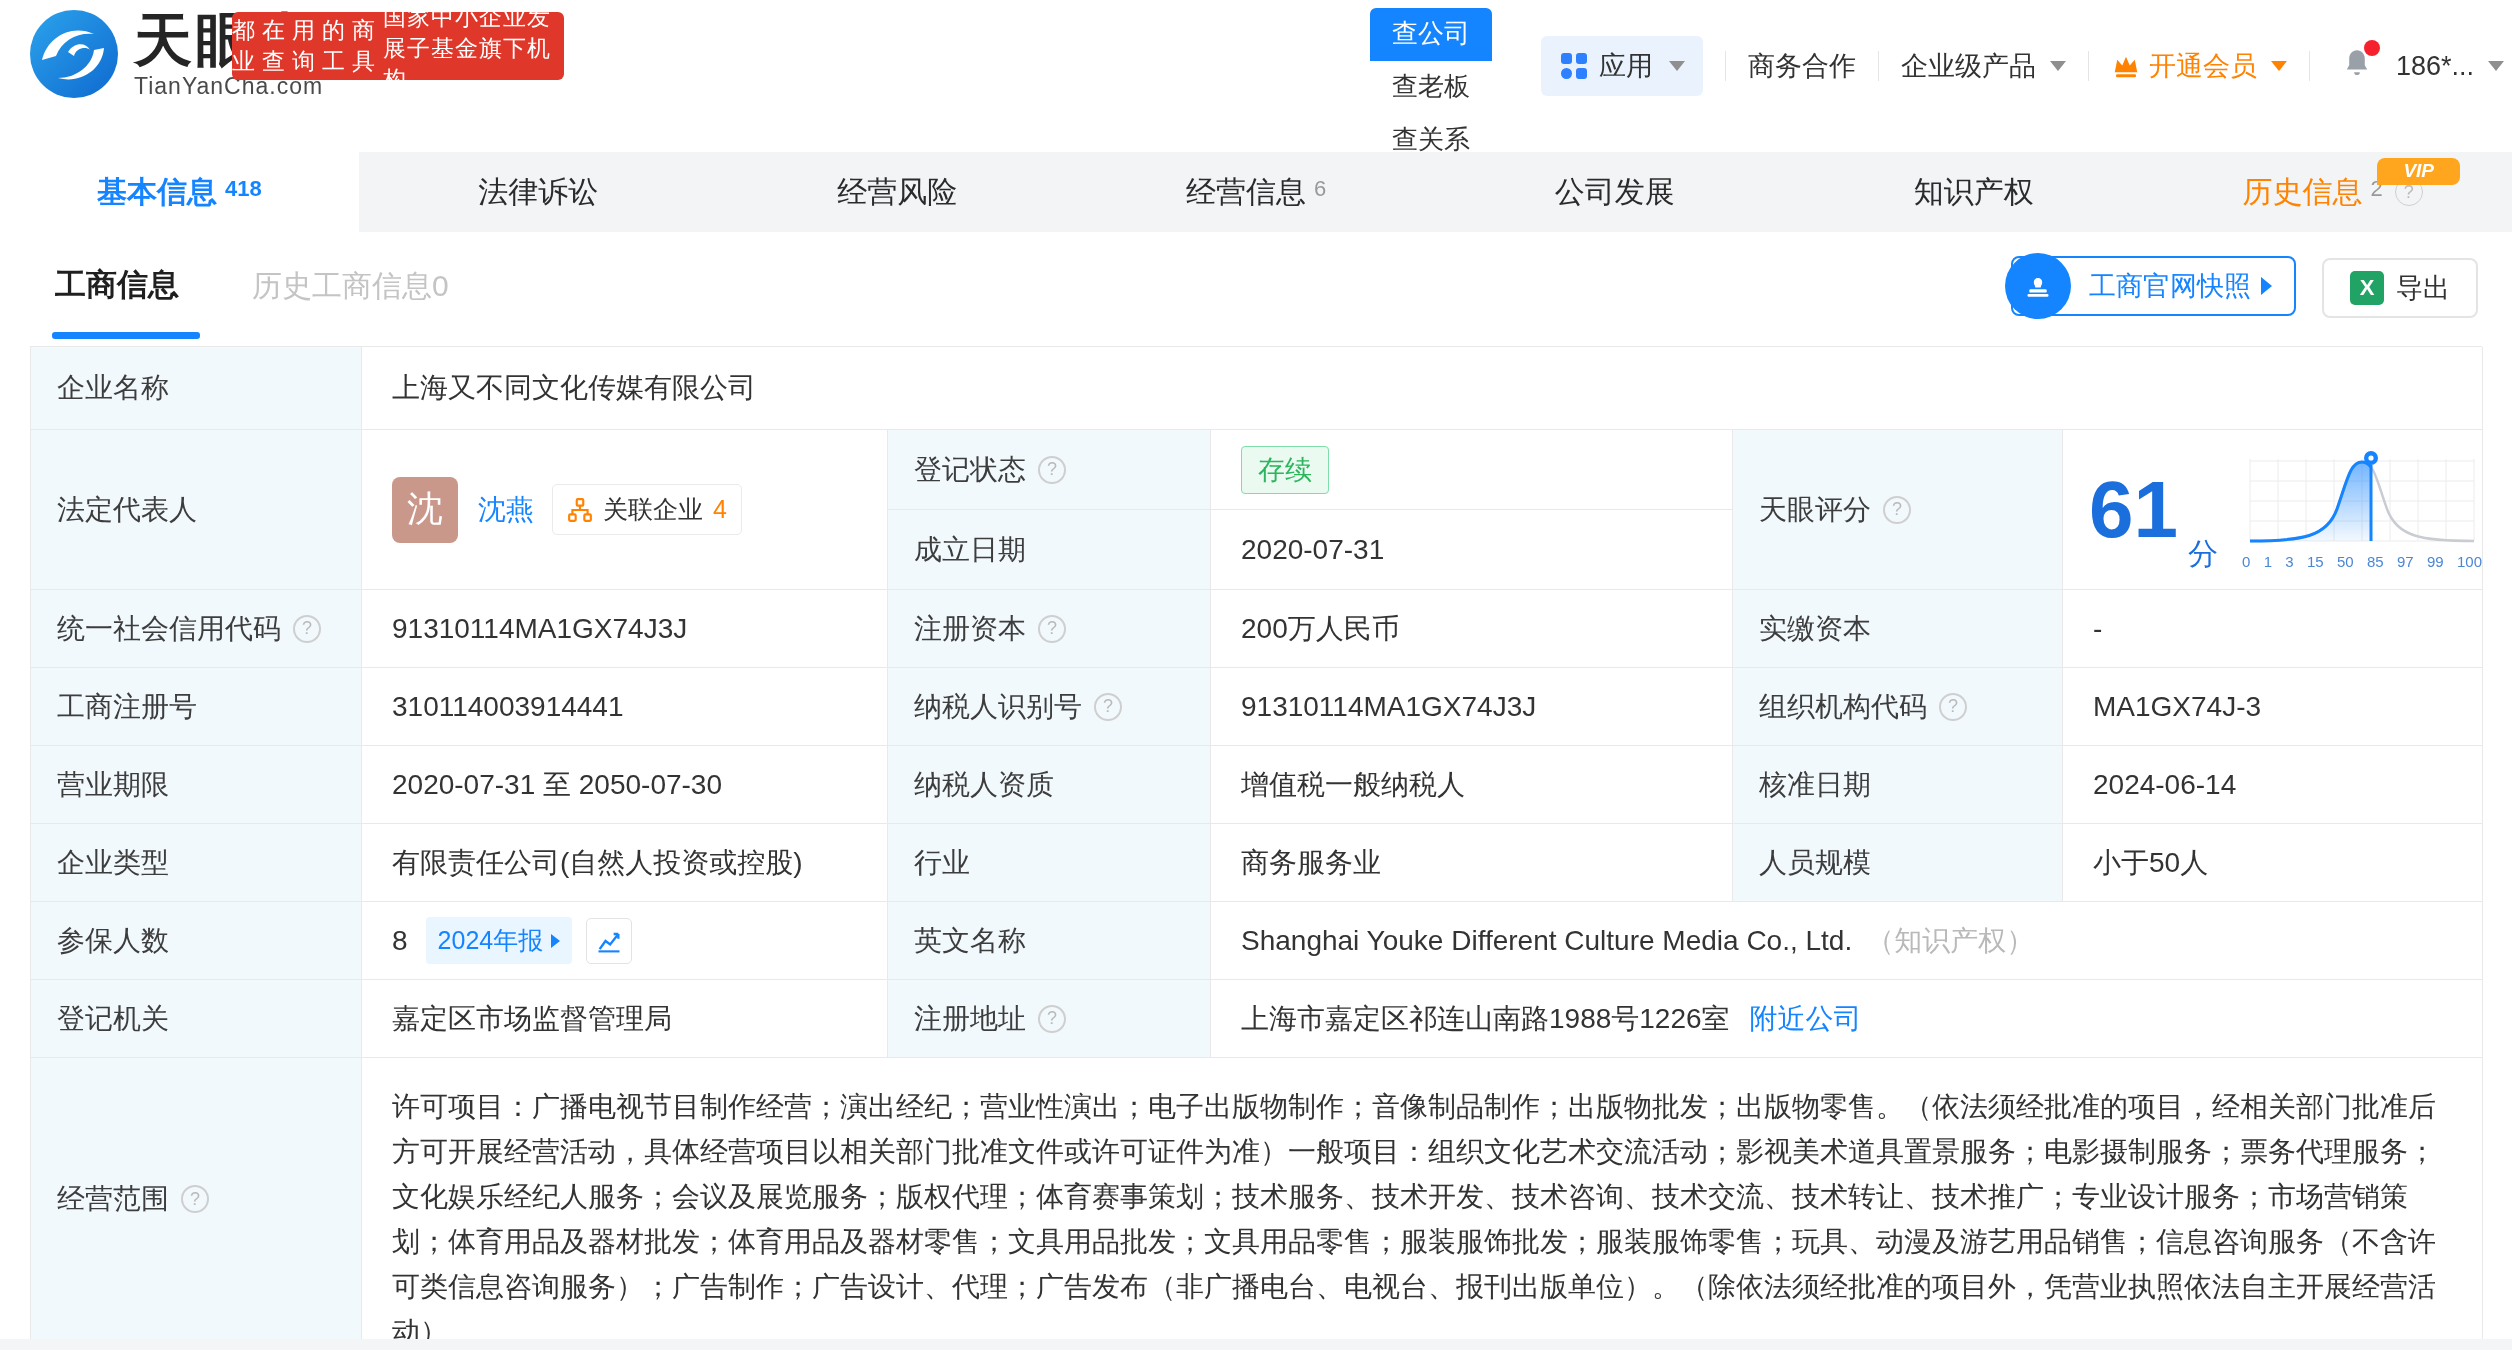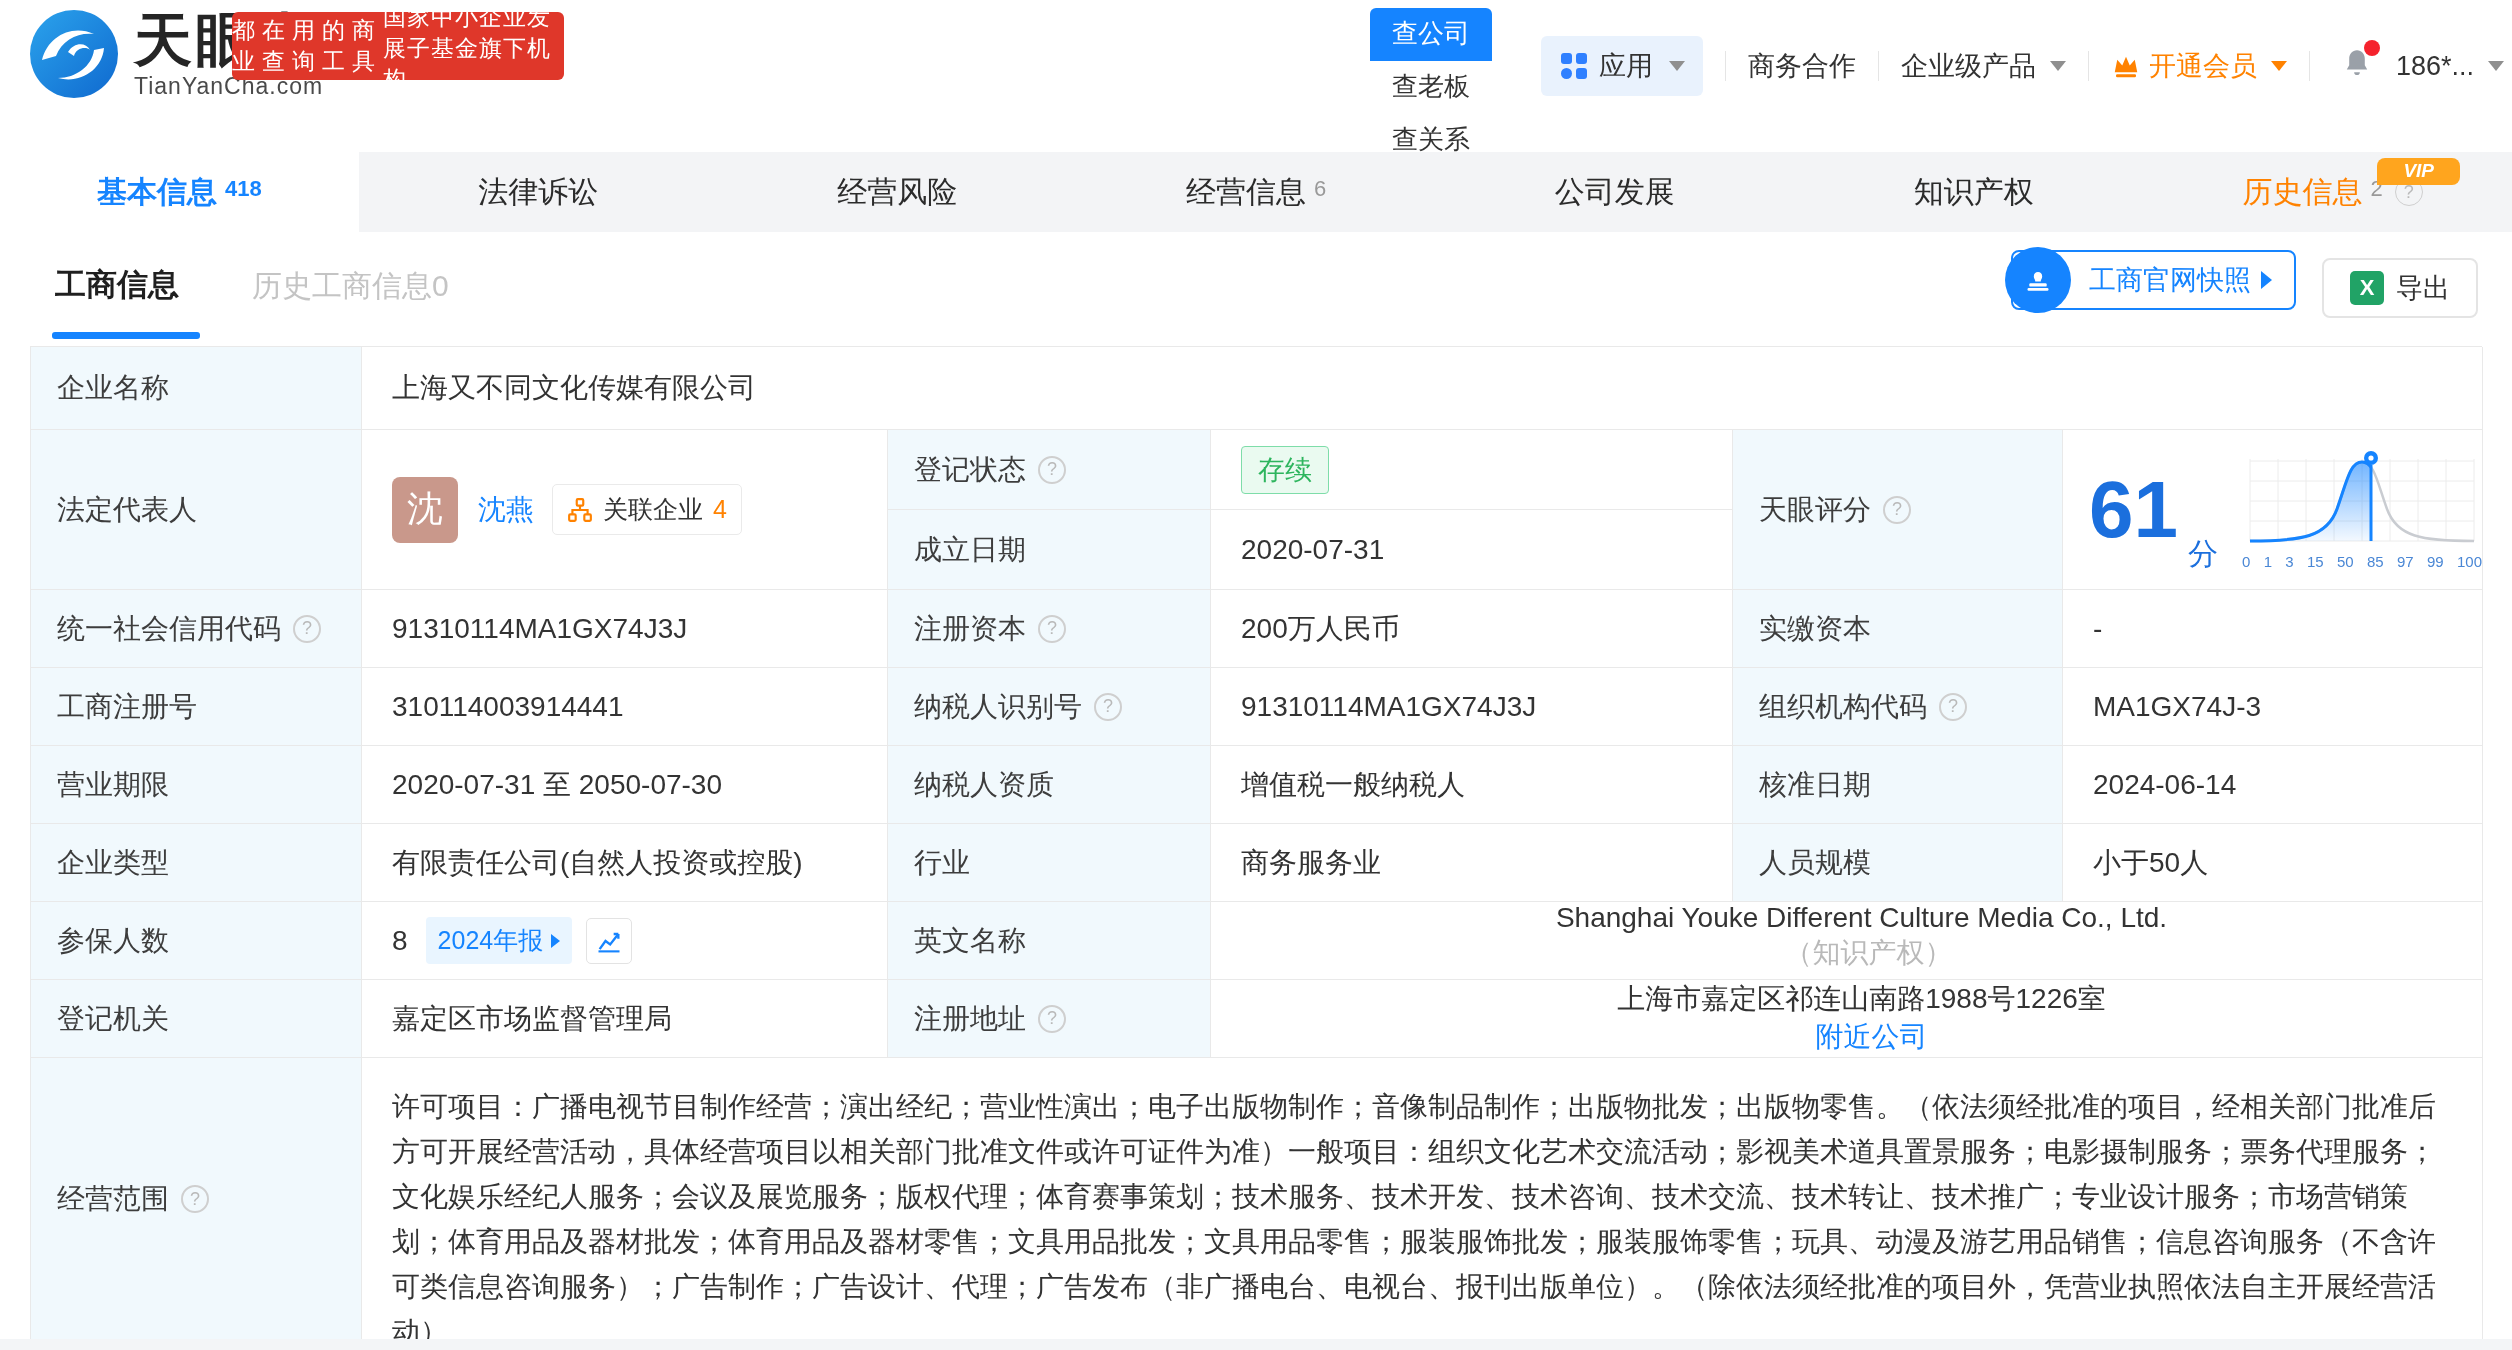--- a/index.html
+++ b/index.html
@@ -47,39 +47,39 @@
   .mtab.active { background:#fff; color:#1584ff; font-weight:bold; }
   .mtab.active .cnt { color:#1584ff; }
   .mtab.orange { color:#ff8200; }
   .vipbadge { position:absolute; top:6px; right:52px; background:#ffa51e; color:#fff; font-size:19px;
     font-weight:bold; font-style:italic; padding:2px 26px 3px; border-radius:8px 8px 8px 0; }
   
   .subnav { position:absolute; top:232px; left:0; width:2512px; height:114px; background:#fff; }
   .subtab1 { position:absolute; left:55px; top:32px; font-size:31px; font-weight:bold; color:#1f1f1f; cursor:pointer;}
   .subtab-line { position:absolute; left:52px; top:100px; width:148px; height:7px; background:#1584ff; border-radius:3px;}
   .subtab2 { position:absolute; left:252px; top:34px; font-size:30px; color:#c4c4c4; cursor:pointer;}
-  .snapshot { position:absolute; right:216px; top:18px; height:60px; border:2px solid #1584ff; border-radius:8px;
+  .snapshot { position:absolute; right:216px; top:24px; height:60px; border:2px solid #1584ff; border-radius:8px;
     color:#1584ff; font-size:27px; display:flex; align-items:center; padding:0 22px 0 76px; background:#fff; cursor:pointer;text-align:right;}
   .snapshot .stamp { position:absolute; left:-8px; top:-5px; width:66px; height:66px; border-radius:50%;
     background:#1584ff; display:flex; align-items:center; justify-content:center; }
   .snapshot .arr { width:0;height:0;border-top:9px solid transparent;border-bottom:9px solid transparent;
     border-left:11px solid #1584ff; margin-left:10px;}
   .export { position:absolute; right:34px; top:26px; height:60px; border:2px solid #e4e4e4; border-radius:8px;
     font-size:27px; color:#333; display:flex; align-items:center; gap:12px; padding:0 26px; background:#fff; cursor:pointer;}
   .xls { width:34px; height:34px; background:#21a366; border-radius:5px; color:#fff; font-size:22px; font-weight:bold;
     display:flex; align-items:center; justify-content:center; }
   
   .tbl { position:absolute; top:346px; left:30px; width:2452px; display:grid;
     grid-template-columns:331px 526px 323px 522px 330px 420px;
     grid-template-rows:83px 80px 80px 78px 78px 78px 78px 78px 78px 283px;
     border-top:1px solid #e9e9e9; border-left:1px solid #e9e9e9; font-size:28px; background:#fff;}
   .cl, .cv { border-right:1px solid #e9e9e9; border-bottom:1px solid #e9e9e9; display:flex; align-items:center; }
   .cl { background:#f1f9fd; padding-left:26px; color:#3d3d3d; }
   .cv { background:#fff; padding-left:30px; color:#333; }
-  .s5 { grid-column:span 5; } .s3 { grid-column:span 3;flex-direction:column; } .rs2 { grid-row:span 2; }
+  .s5 { grid-column:span 5; } .s3 { grid-column:span 3; } .rs2 { grid-row:span 2; }
   .help { width:28px; height:28px; border:2px solid #cfcfcf; border-radius:50%; color:#b9b9b9; font-size:18px;
     display:inline-flex; align-items:center; justify-content:center; flex:none; margin-left:12px; cursor:pointer;}
   .help::before { content:"?"; }
   .link { color:#1584ff; cursor:pointer; }
   .avatar { width:66px; height:66px; border-radius:8px; background:#c9988b; color:#fff; font-size:36px;
     display:flex; align-items:center; justify-content:center; flex:none; cursor:pointer;}
   .lr-name { color:#1584ff; font-size:28px; margin:0 18px 0 20px; cursor:pointer;}
   .rel-badge { border:1px solid #eaeaea; border-radius:5px; padding:8px 14px; display:flex; align-items:center;
     gap:10px; font-size:25px; color:#333; cursor:pointer; background:#fff;}
   .rel-badge .n { color:#ff8200; }

